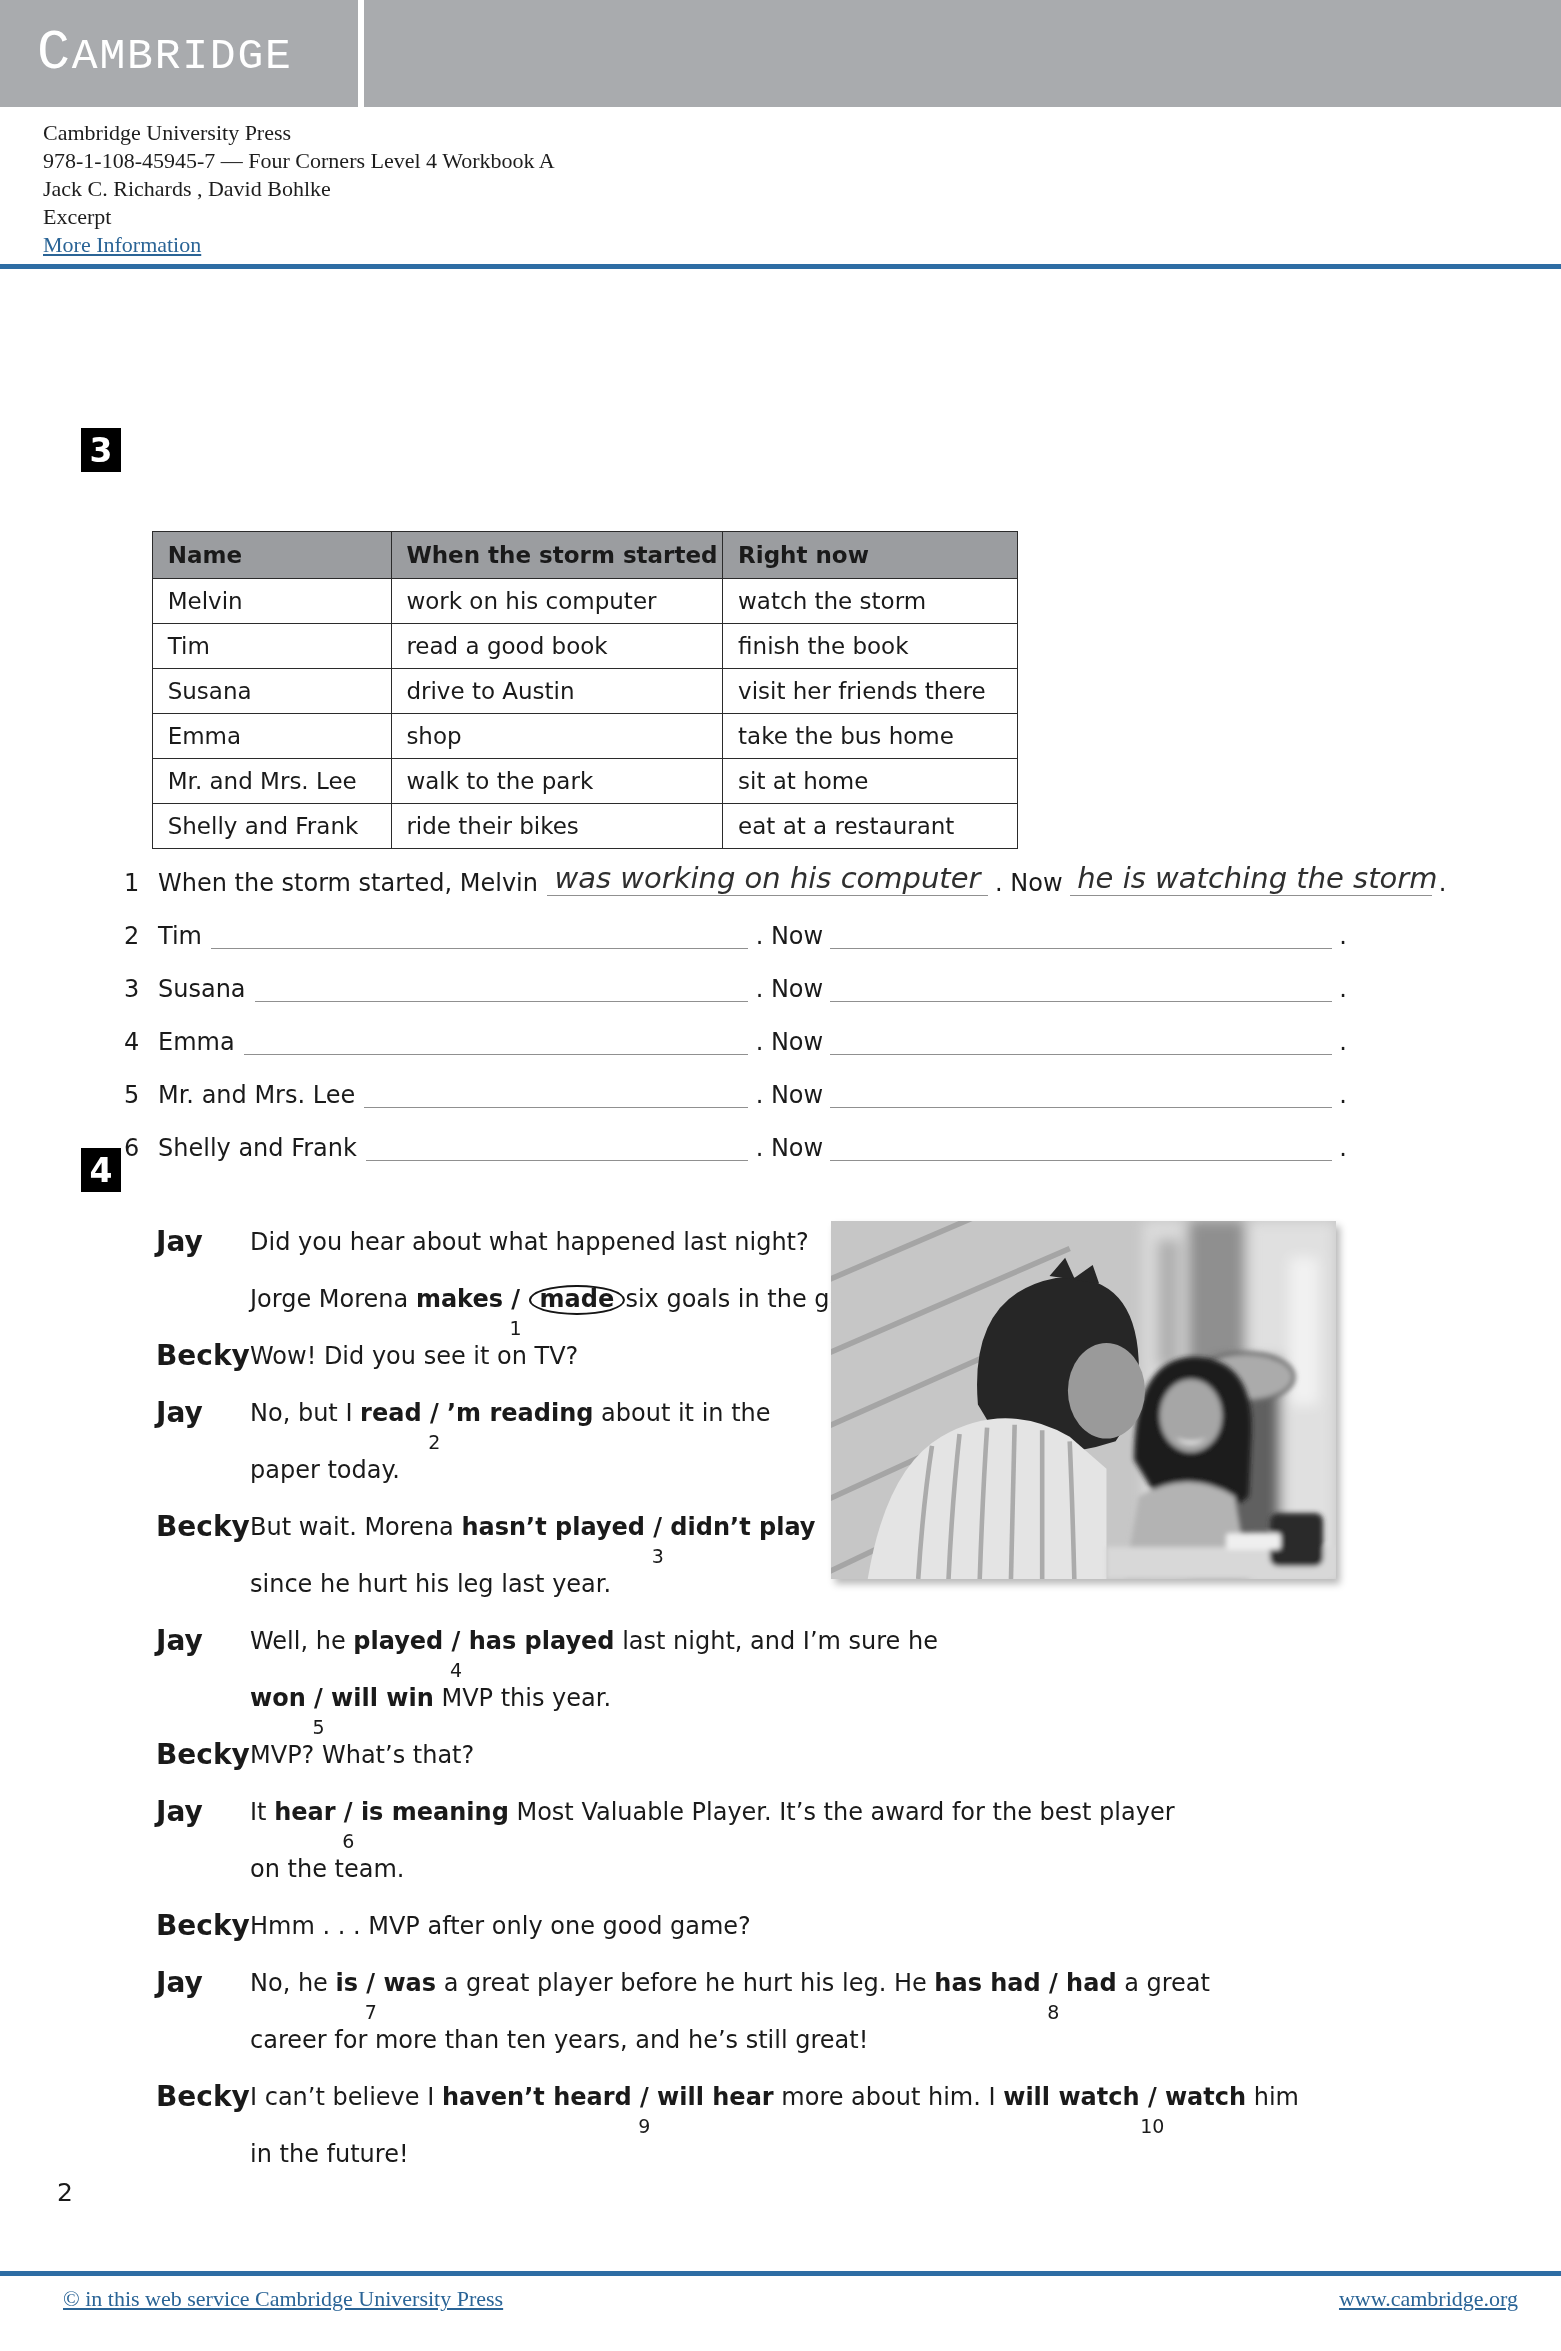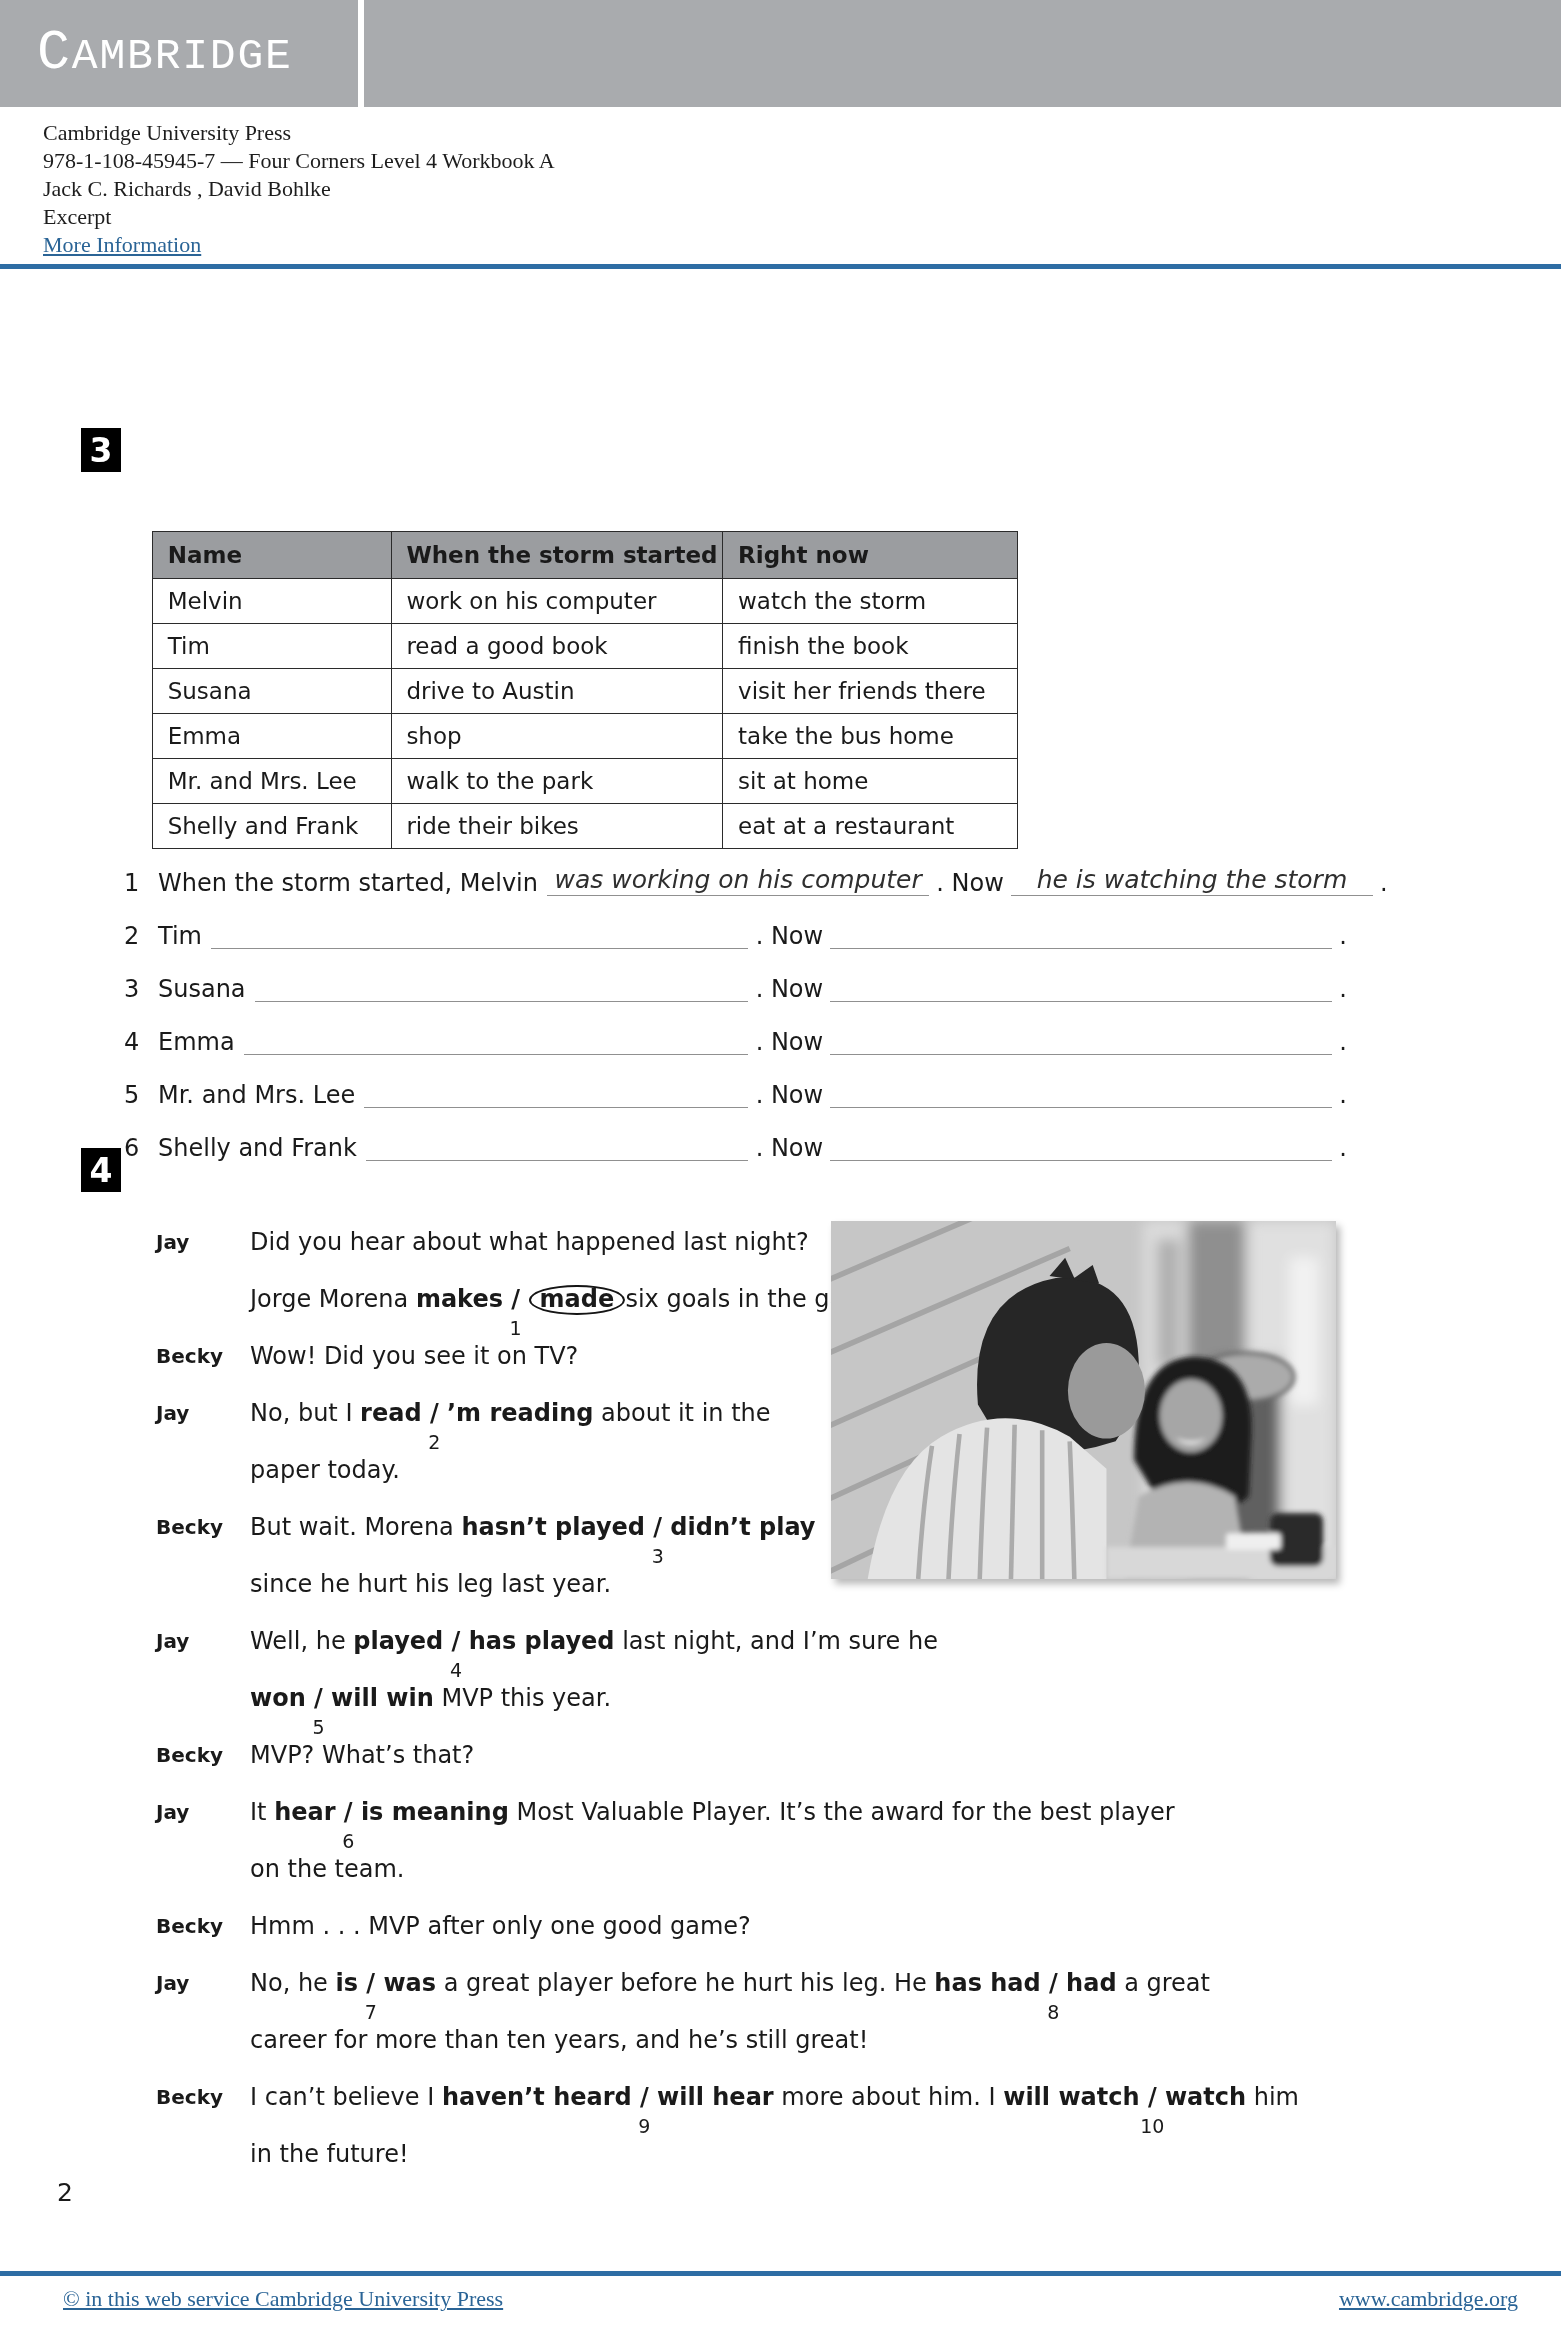--- a/index.html
+++ b/index.html
@@ -44,28 +44,28 @@
   
   .fill-items{position:absolute;left:124px;top:856px;width:1223px;}
   .fill-row{height:53px;display:flex;align-items:flex-end;padding-bottom:13px;box-sizing:border-box;
             font-size:24px;line-height:25px;}
   .fill-num{width:34px;flex:none;}
   .fill-lead{flex:none;white-space:nowrap;margin-right:9.2px;}
   .blank{flex:1;border-bottom:1.8px solid #909090;text-align:center;white-space:nowrap;
          padding:0 7.3px 1.8px 7.3px;}
   .blank2{flex:none;width:487px;}
   .item-1 .blank2{width:347px;}
-  .answer{font-style:italic;color:#2f2f2f;font-size:25px;}
+  .answer{font-style:italic;color:#2f2f2f;font-size:29px;}
   .fill-mid{flex:none;white-space:nowrap;margin:0 7.3px;}
   .fill-end{flex:none;margin-left:7.3px;}
 
   
   .dialog{position:absolute;left:156px;top:1229px;width:1175px;}
   .turn{display:flex;}
-  .speaker{width:94px;flex:none;font-weight:bold;font-size:20px;line-height:26px;}
+  .speaker{width:94px;flex:none;font-weight:bold;font-size:28px;line-height:26px;}
   .turn-content{flex:1;}
   .dlg-line{position:relative;height:57px;font-size:24px;line-height:26px;white-space:nowrap;}
   .seg-b{font-weight:bold;}
   .slash-wrap{position:relative;display:inline-block;padding:0 8.3px;font-weight:bold;}
   .choice-num{position:absolute;left:50%;transform:translateX(-50%);top:28.5px;
               font-size:19px;font-weight:normal;}
   .circled{display:inline-block;font-weight:bold;border:2.8px solid #151515;border-radius:50%;
            padding:0px 8.3px 1.8px 8.3px;line-height:24px;margin:-5.5px 0.9px;}
 
   

